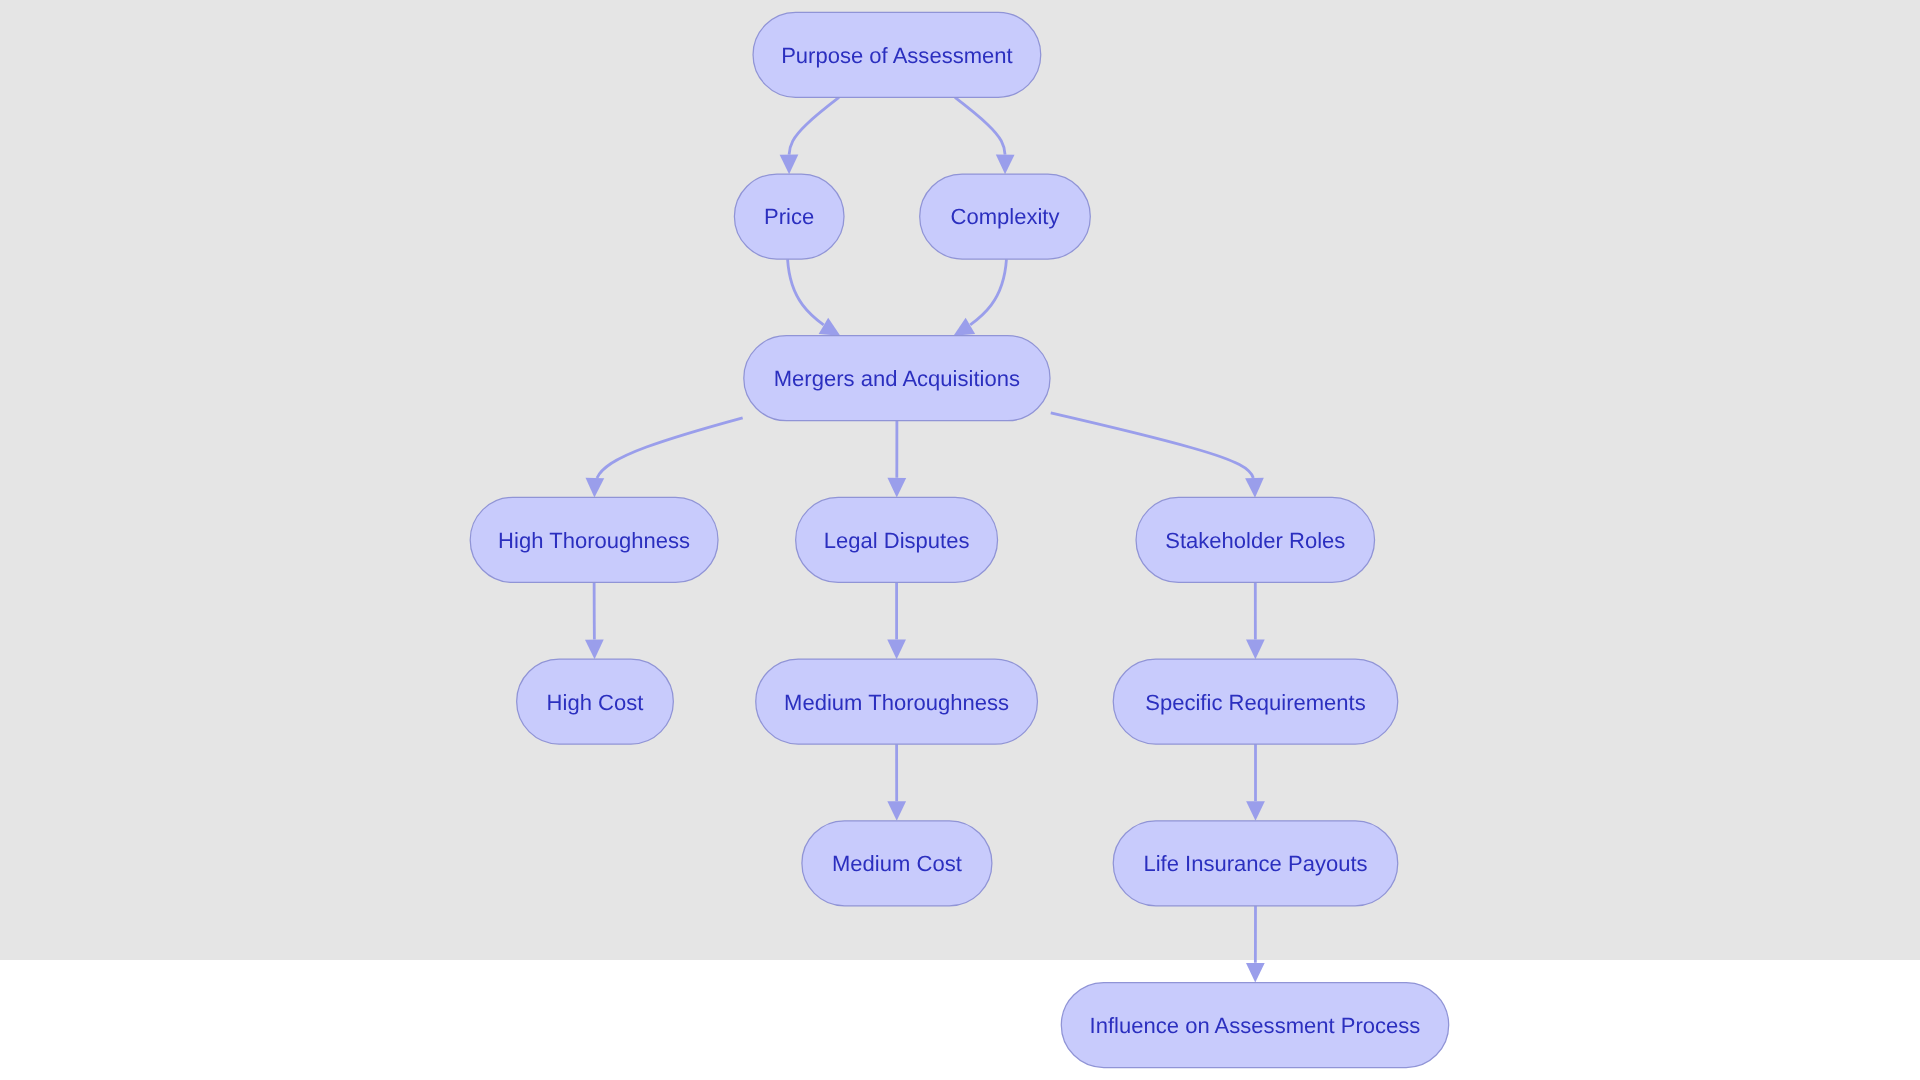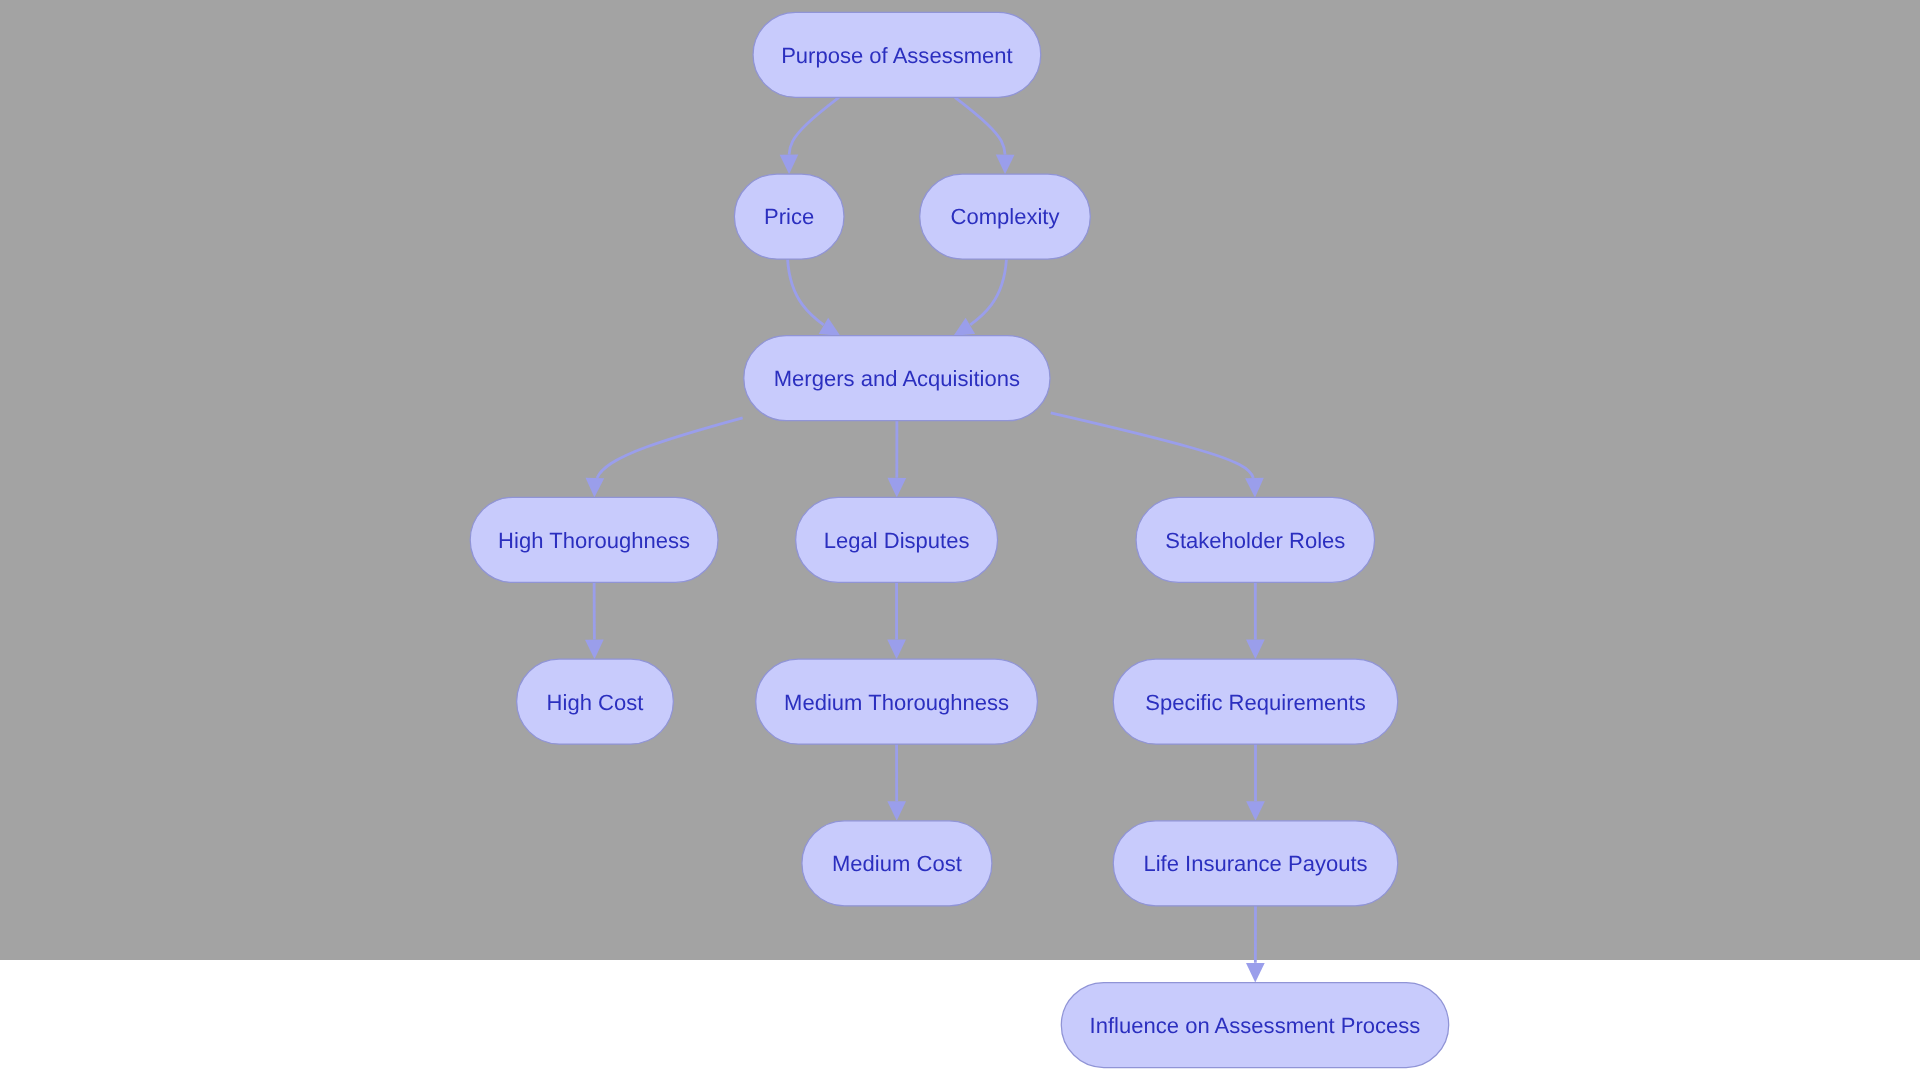--- a/index.html
+++ b/index.html
@@ -11,21 +11,21 @@
     background: #ffffff;
     overflow: hidden;
     -webkit-font-smoothing: antialiased;
     -moz-osx-font-smoothing: grayscale;
     text-rendering: geometricPrecision;
   }
   #flowchart-root {
     position: relative;
     width: 1920px;
     height: 960px;
-    background: #a3a3a3;
+    background: #e5e5e5;
   }
   svg#diagram {
     display: block;
     width: 1920px;
     height: 1080px;
   }
   .node-shape {
     fill: #c8cbfc;
     stroke: #9094d6;
     stroke-width: 1.25px;

